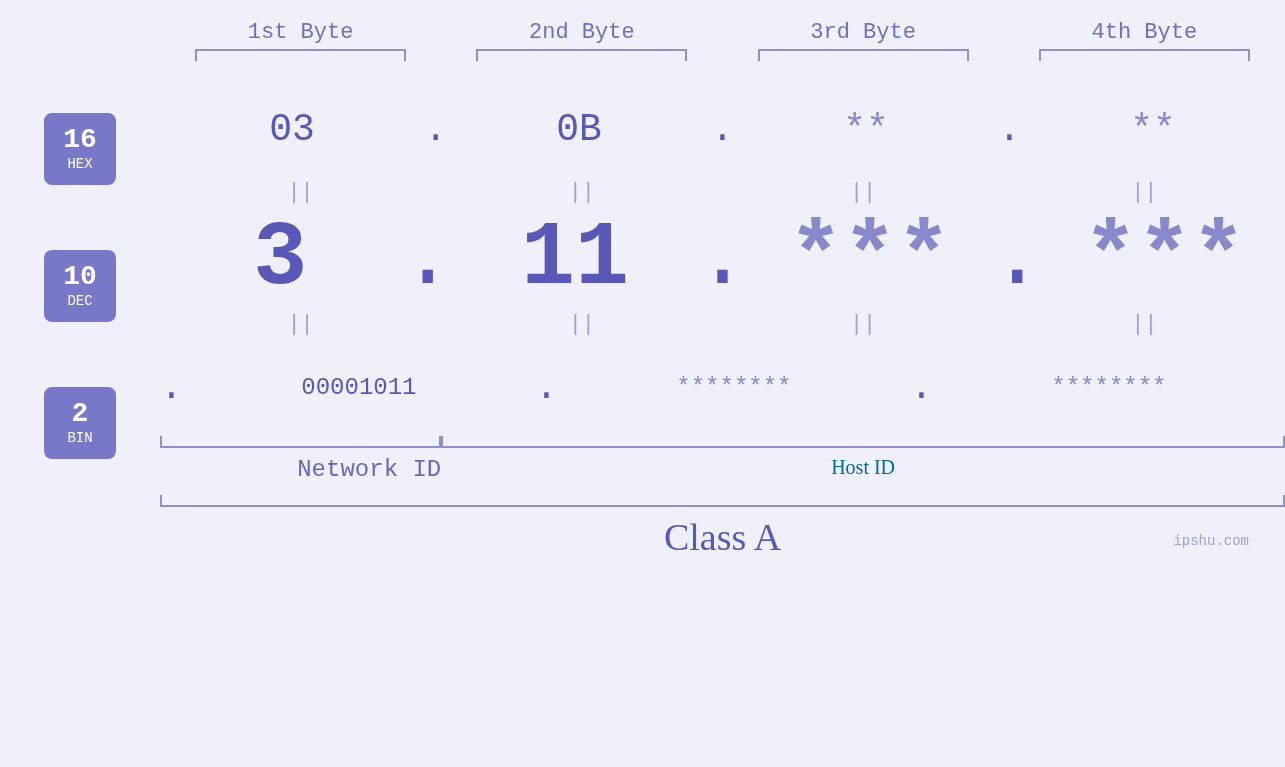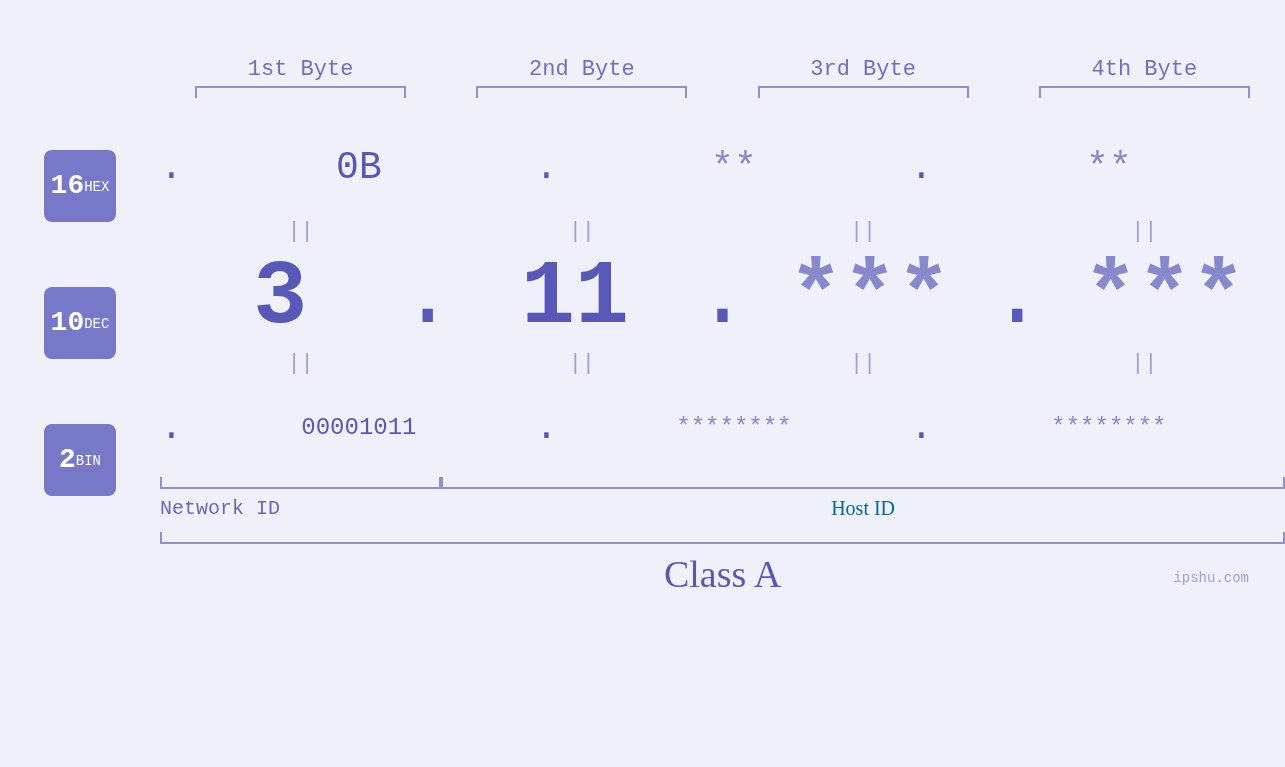--- a/index.html
+++ b/index.html
@@ -13,21 +13,20 @@
       position: relative;
     }
 
     .main-container {
       width: 1285px;
       height: 559px;
       position: relative;
       display: flex;
       flex-direction: column;
       align-items: center;
-      margin-top: 37px;
     }
 
     
     .byte-labels {
       display: flex;
       width: 100%;
       padding-left: 160px;
       margin-top: 20px;
     }
 
@@ -81,21 +80,21 @@
       gap: 0;
     }
 
     .badge {
       background-color: #7878c8;
       color: white;
       border-radius: 8px;
       width: 72px;
       height: 72px;
       display: flex;
-      flex-direction: row;
+      flex-direction: column;
       align-items: center;
       justify-content: center;
     }
 
     .badge-number {
       font-size: 28px;
       font-weight: bold;
       line-height: 1;
     }
 
@@ -198,23 +197,23 @@
       border-right: 2px solid #9090d0;
     }
 
     .bottom-labels {
       display: flex;
       width: 100%;
     }
 
     .network-label {
       width: 25%;
-      text-align: left;
+      text-align: right;
       color: #6868b8;
-      font-size: 20px;
+      font-size: 24px;
       padding: 8px 0;
       font-family: 'Courier New', Courier, monospace;
     }
 
     .host-label {
       width: 75%;
       text-align: center;
       color: #0369a1;
       font-size: 20px;
       padding: 8px 0;
@@ -300,20 +299,23 @@
       </div>
       <div class="badge">
         <span class="badge-number">2</span>
         <span class="badge-label">BIN</span>
       </div>
     </div>
 
     <div class="data-cols">
 
       <div class="data-row">
+        <div class="data-cell">
+          <span class="data-value hex-value">03</span>
+        </div>
         <div class="dot-separator hex-dot">.</div>
         <div class="data-cell">
           <span class="data-value hex-value">0B</span>
         </div>
         <div class="dot-separator hex-dot">.</div>
         <div class="data-cell">
           <span class="data-value hex-value masked">**</span>
         </div>
         <div class="dot-separator hex-dot">.</div>
         <div class="data-cell">

